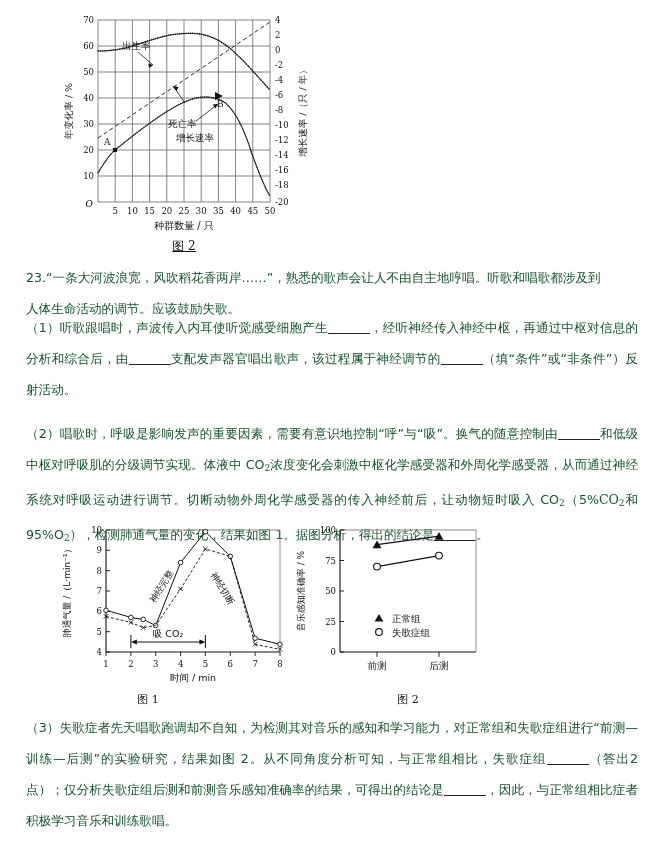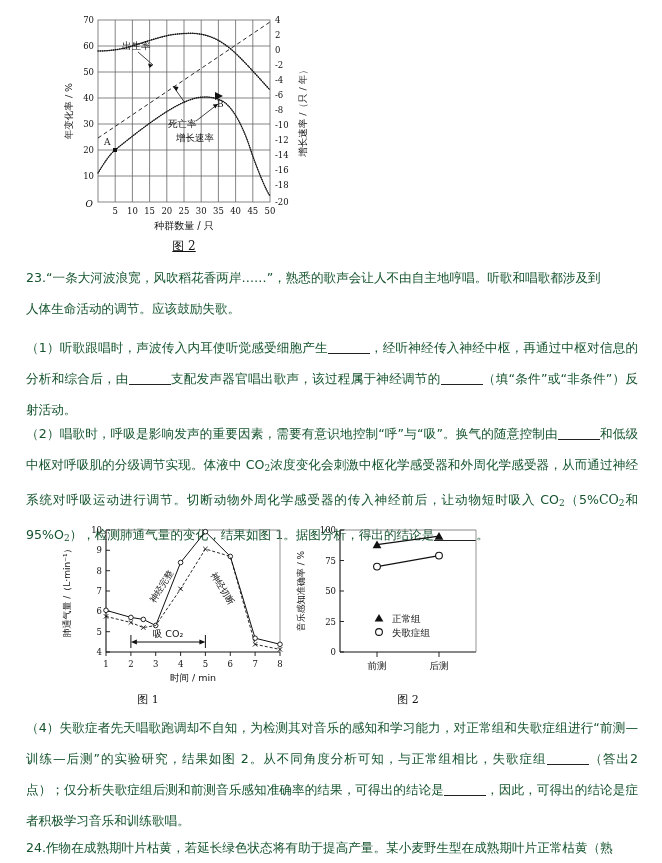--- a/index.html
+++ b/index.html
@@ -16,21 +16,21 @@
   .fig-bottom{position:absolute;left:52px;top:518px;width:500px;height:190px;}
 
   svg{display:block;}
   .cap{font-size:12px;text-align:center;font-family:"DejaVu Serif","Liberation Serif",serif;}
 
   
   .body-text{position:absolute;left:26px;width:612px;font-size:12.6px;line-height:31px;
     font-family:"DejaVu Sans","Liberation Sans",sans-serif;color:#14532d;
     text-align:justify;text-justify:inter-ideograph;}
   .p23{top:262px;}
-  .p1{top:332px;}
+  .p1{top:312px;}
   .p2{top:418px;}
   .p3{top:712px;}
   .p24{top:832px;}
   .blank{display:inline-block;border-bottom:1px solid #222;width:42px;vertical-align:-2px;}
   sub{font-size:9px;vertical-align:-2px;}
   .num{font-family:"DejaVu Serif","Liberation Serif",serif;}
 </style>
 </head>
 <body>
 
@@ -287,20 +287,17 @@
           <text x="340" y="117.5" font-size="9.5" font-family="DejaVu Sans, sans-serif" fill="#111">失歌症组</text>
         </g>
 
         <text x="252" y="73" font-size="9" font-family="DejaVu Sans, sans-serif" fill="#111" text-anchor="middle" transform="rotate(-90 252 73)">音乐感知准确率 / %</text>
         <text x="356" y="185" font-size="11" font-family="DejaVu Serif, serif" fill="#111" text-anchor="middle">图 2</text>
       </g>
     </svg>
   </div>
 
   <div class="body-text p3">
-    <span>（4）失歌症者先天唱歌跑调却不自知，为检测其对音乐的感知和学习能力，对正常组和失歌症组进行“前</span><span>测—训练—后测”的实验研究，结果如图 2。从不同角度分析可知，与正常组相比，失歌症组</span><span class="blank"></span><span>（答出</span><span>2 点）；仅分析失歌症组后测和前测音乐感知准确率的结果，可得出的结论是</span><span class="blank"></span><span>，因此，可得出的结论是</span><span>症者积极学习音乐和训练歌唱。</span>
-  </div>
-
-  <div class="body-text p24">
-    <div>24.作物在成熟期叶片枯黄，若延长绿色状态将有助于提高产量。某小麦野生型在成熟期叶片正常枯黄（熟</div>
-  </div>
+    <span>（3）失歌症者先天唱歌跑调却不自知，为检测其对音乐的感知和学习能力，对正常组和失歌症组进行“前</span><span>测—训练—后测”的实验研究，结果如图 2。从不同角度分析可知，与正常组相比，失歌症组</span><span class="blank"></span><span>（答出</span><span>2 点）；仅分析失歌症组后测和前测音乐感知准确率的结果，可得出的结论是</span><span class="blank"></span><span>，因此，与正常组相比</span><span>症者积极学习音乐和训练歌唱。</span>
+  </div>
+
 
 </div>
 
 </body></html>

